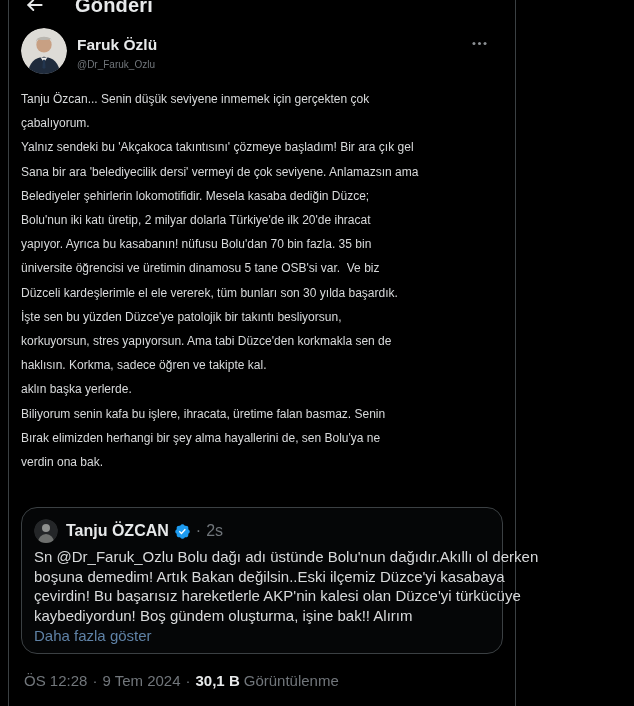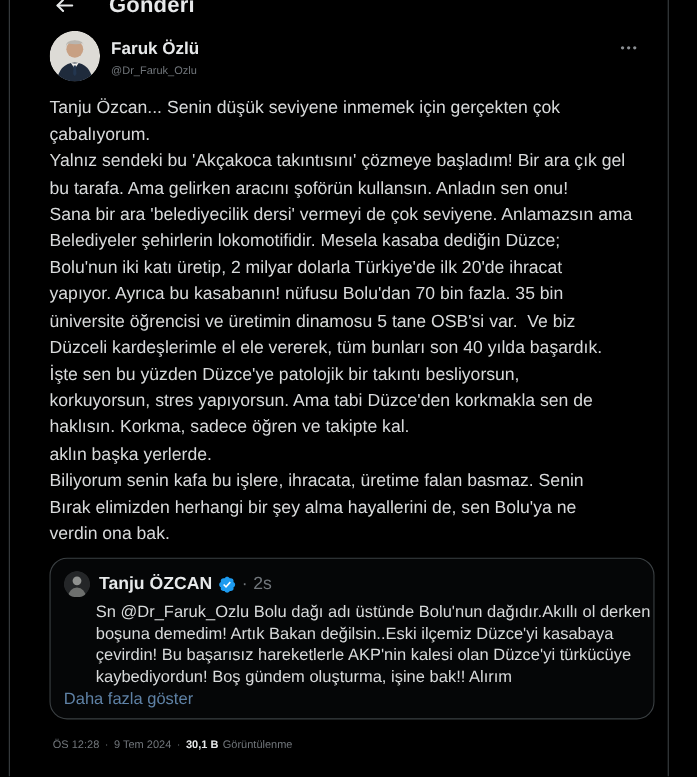--- a/index.html
+++ b/index.html
@@ -7,61 +7,60 @@
     --border:#3b4043;--verified_blue:#1d9bf0;--link_blue:#5f82a6;
   }
   *{margin:0;padding:0;box-sizing:border-box;}
   html,body{background:var(--background);}
   body{
     width:634px;height:706px;overflow:hidden;
     font-family:"Liberation Sans","DejaVu Sans",sans-serif;
     color:var(--text_primary);
   }
   .column{
-    position:relative;margin-left:8px;width:600px;min-height:706px;
+    position:relative;margin-left:8px;width:508px;min-height:706px;
     border-left:1px solid var(--border);border-right:1px solid var(--border);
     background:var(--background);
-    padding-left:24px;
   }
   
   .topbar{height:18px;overflow:hidden;padding:0 16px;}
   .topbar-inner{display:flex;align-items:center;gap:30px;height:30px;transform:translateY(-10px);}
   .back-btn{width:20px;height:20px;color:var(--text_bold);flex:none;cursor:pointer;}
   .back-btn svg{width:20px;height:20px;display:block;}
   .page-title{font-size:20px;font-weight:700;color:var(--text_bold);letter-spacing:.2px;}
   
   article{padding:10px 12px 0 12px;}
   .profile-row{display:flex;align-items:flex-end;}
   .avatar-lg{width:46px;height:46px;border-radius:50%;overflow:hidden;flex:none;cursor:pointer;}
   .avatar-lg svg{display:block;width:46px;height:46px;}
   .names{margin-left:10px;flex:1;min-width:0;}
   .author-name{font-size:15.5px;font-weight:700;color:var(--text_bold);line-height:21px;}
   .author-handle{font-size:10px;color:var(--text_secondary);line-height:19px;}
   .more-btn{align-self:flex-start;margin:6px 14px 0 0;color:#8b8f93;flex:none;cursor:pointer;}
   .more-btn svg{width:19px;height:19px;display:block;}
-  .tweet-body{margin-top:13px;font-size:16px;line-height:24.2px;min-height:412px;color:var(--text_primary);}
+  .tweet-body{margin-top:13px;font-size:12px;line-height:24.2px;min-height:412px;color:var(--text_primary);}
   .tweet-body div{white-space:pre;}
   
   .quote-card{
     margin-top:8px;border:1px solid var(--border);border-radius:16px;
     padding:10px 12px 9px 12px;background:#050607;cursor:pointer;
   }
   .q-header{display:flex;align-items:center;gap:5px;height:26px;font-size:16px;min-width:0;}
   .avatar-sm{width:24px;height:24px;border-radius:50%;overflow:hidden;flex:none;}
   .avatar-sm svg{display:block;width:24px;height:24px;}
   .q-name{font-weight:700;color:var(--text_bold);margin-left:3px;}
   .badge{width:17px;height:17px;flex:none;display:inline-block;}
   .badge svg{width:17px;height:17px;display:block;}
   .badge .seal{fill:var(--verified_blue);}
   .q-handle,.q-dot,.q-time{color:var(--text_secondary);}
   .q-text{margin-top:3px;font-size:15px;line-height:19.6px;min-height:78px;color:var(--text_primary);}
-  .q-text div{white-space:pre;margin-left:29px;}
+  .q-text div{white-space:pre;}
   .q-more{margin-top:2px;font-size:15px;color:var(--link_blue);cursor:pointer;}
   
-  .meta-row{margin-top:18px;font-size:10px;color:var(--text_secondary);padding-left:3px;}
+  .meta-row{margin-top:18px;font-size:15px;color:var(--text_secondary);padding-left:3px;}
   .meta-row .sep{margin:0 5px;}
   .meta-row .views{color:var(--text_bold);font-weight:700;margin-right:4px;}
 </style>
 </head>
 <body>
 
 <div class="column">
 
   <div class="topbar">
     <div class="topbar-inner">
@@ -102,27 +101,26 @@
               <circle cx="19" cy="12" r="1.9"></circle>
             </svg>
         </span>
       </span>
     </div>
 
     <div class="tweet-body">
         <div>Tanju Özcan... Senin düşük seviyene inmemek için gerçekten çok</div>
         <div>çabalıyorum.</div>
         <div>Yalnız sendeki bu 'Akçakoca takıntısını' çözmeye başladım! Bir ara çık gel</div>
-        <div>bu tarafa. Ama gelirken aracını şoförün kullansın. Anladın sen onu!</div>
         <div>Sana bir ara 'belediyecilik dersi' vermeyi de çok seviyene. Anlamazsın ama</div>
         <div>Belediyeler şehirlerin lokomotifidir. Mesela kasaba dediğin Düzce;</div>
         <div>Bolu'nun iki katı üretip, 2 milyar dolarla Türkiye'de ilk 20'de ihracat</div>
         <div>yapıyor. Ayrıca bu kasabanın! nüfusu Bolu'dan 70 bin fazla. 35 bin</div>
         <div>üniversite öğrencisi ve üretimin dinamosu 5 tane OSB'si var.  Ve biz</div>
-        <div>Düzceli kardeşlerimle el ele vererek, tüm bunları son 40 yılda başardık.</div>
+        <div>Düzceli kardeşlerimle el ele vererek, tüm bunları son 30 yılda başardık.</div>
         <div>İşte sen bu yüzden Düzce'ye patolojik bir takıntı besliyorsun,</div>
         <div>korkuyorsun, stres yapıyorsun. Ama tabi Düzce'den korkmakla sen de</div>
         <div>haklısın. Korkma, sadece öğren ve takipte kal.</div>
         <div>aklın başka yerlerde.</div>
         <div>Biliyorum senin kafa bu işlere, ihracata, üretime falan basmaz. Senin</div>
         <div>Bırak elimizden herhangi bir şey alma hayallerini de, sen Bolu'ya ne</div>
         <div>verdin ona bak.</div>
       </div>
 
     <div class="quote-card">

